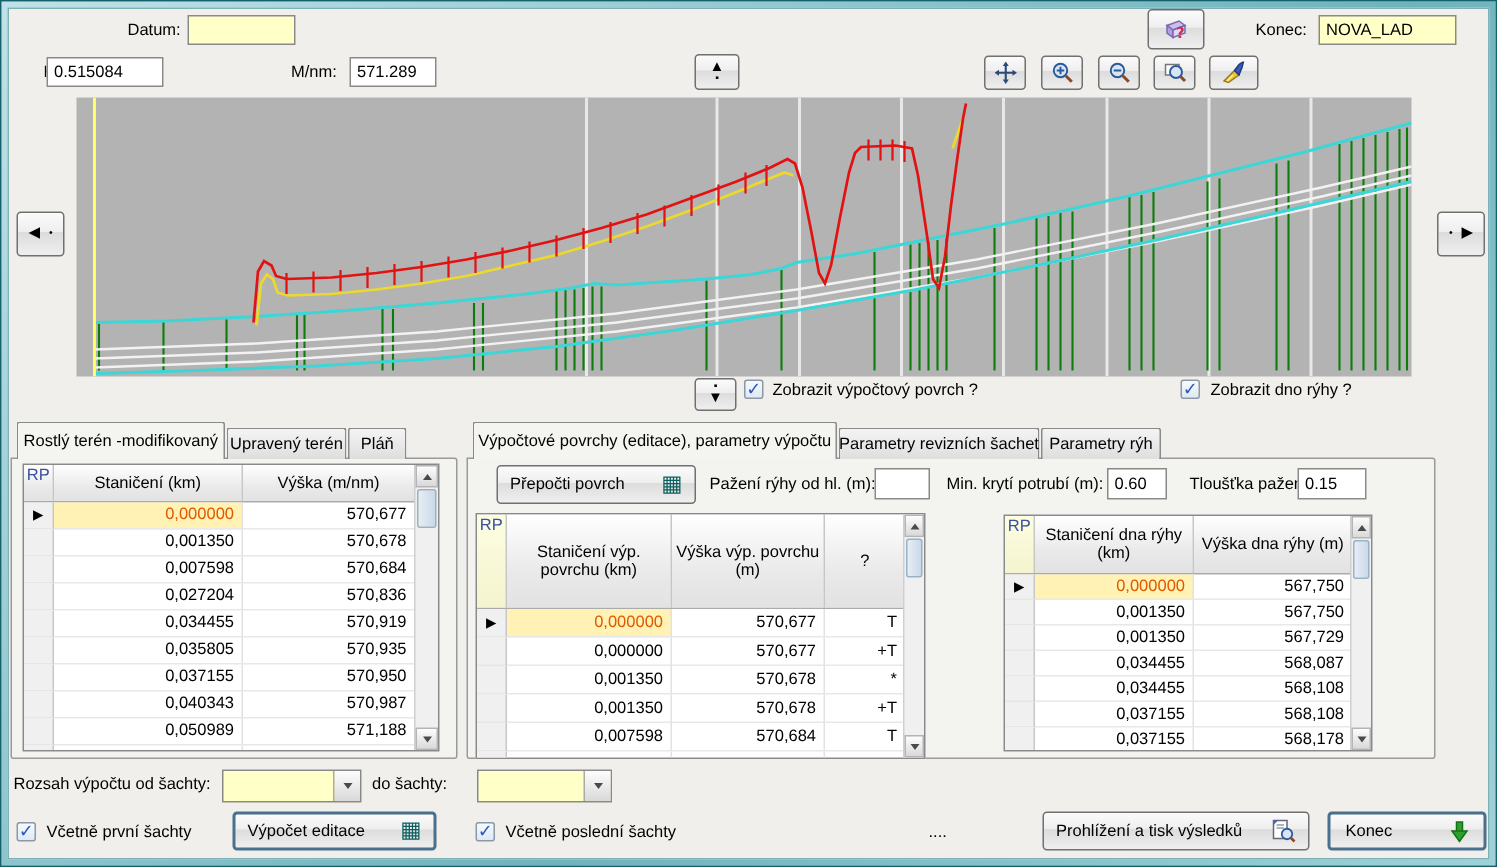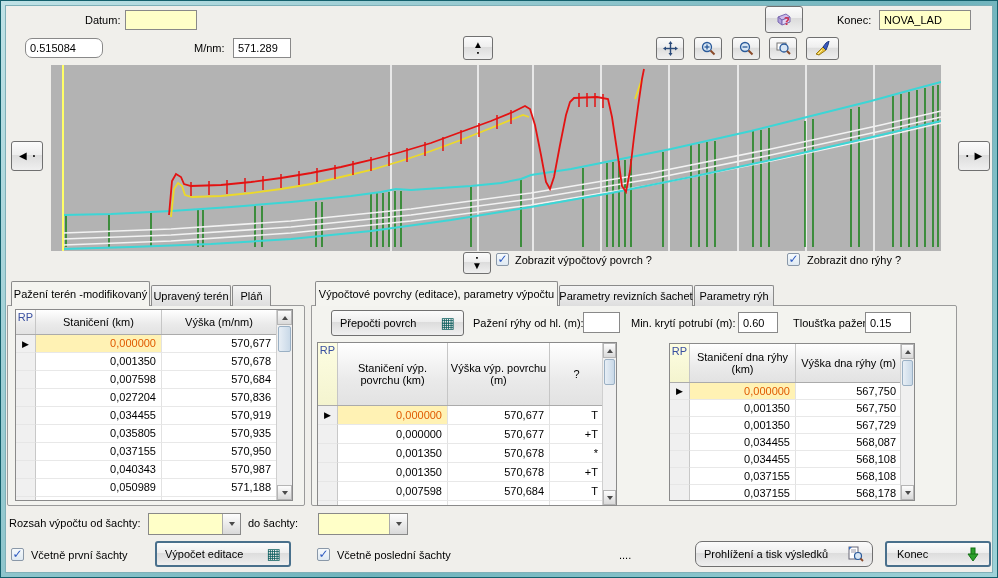--- a/index.html
+++ b/index.html
@@ -67,21 +67,21 @@
         <polygon points="3,5 7,8 7,13 3,10" fill="#b0a0dc" stroke="#7a68b0"></polygon>
         <polygon points="7,8 15,5 15,10 7,13" fill="#e0d6f4" stroke="#7a68b0"></polygon>
         <text x="9" y="13" font-size="10" font-weight="bold" fill="#d03050" font-family="DejaVu Sans">?</text>
       </svg>
     </span>
   </div>
   <span class="lbl" style="left:836px;top:13px;">Konec:</span>
   <input class="tb yellow" style="left: 878px; top: 9px; width: 92px; height: 20px;" value="NOVA_LAD">
 
   <span class="lbl" style="left:28px;top:41px;">Km:</span>
-  <input class="tb" style="left: 24px; top: 37px; width: 78px; height: 20px; border-radius: 7px;" value="0.515084">
+  <input class="tb" style="left: 30px; top: 37px; width: 78px; height: 20px;" value="0.515084">
   <span class="lbl" style="left:193px;top:41px;">M/nm:</span>
   <input class="tb" style="left: 232px; top: 37px; width: 58px; height: 20px;" value="571.289">
 
   <div class="btn" style="left:462px;top:35px;width:30px;height:24px;flex-direction:column;gap:0;">
     <span class="navglyph">▲</span>
       <span class="dot">▪</span>
   </div>
 
   <div class="btn" style="left:655px;top:36px;width:28px;height:23px;">
     <span>
@@ -234,21 +234,21 @@
   <div class="cb" style="left:495px;top:252px;">
       <span class="chk">✓</span>
     </div>
   <span class="lbl" style="left:514px;top:253px;">Zobrazit výpočtový povrch ?</span>
   <div class="cb" style="left:786px;top:252px;">
       <span class="chk">✓</span>
     </div>
   <span class="lbl" style="left:806px;top:253px;">Zobrazit dno rýhy ?</span>
 
   <div class="tab active" style="left:10px;width:139px;">
-      <span>Pažení terén -modifikovaný</span>
+      <span>Rostlý terén -modifikovaný</span>
     </div>
   <div class="tab" style="left:150px;width:80px;">
       <span>Upravený terén</span>
     </div>
   <div class="tab" style="left:231px;width:39px;">
       <span>Pláň</span>
     </div>
   <div class="page" style="left:6px;top:304px;width:298px;height:201px;"></div>
 
   <div class="grid" style="left:14px;top:308px;width:278px;height:192px;">
@@ -473,21 +473,21 @@
   <span class="lbl" style="left:30px;top:548px;">Včetně první šachty</span>
   <div class="btn btn-default" style="left:154px;top:540px;width:136px;height:26px;justify-content:space-between;padding:0 8px;">
     <span>Výpočet editace</span>
     <span class="calc-ico">▦</span>
   </div>
   <div class="cb" style="left:316px;top:547px;">
       <span class="chk">✓</span>
     </div>
   <span class="lbl" style="left:336px;top:548px;">Včetně poslední šachty</span>
   <span class="lbl" style="left:618px;top:548px;">....</span>
-  <div class="btn" style="left:694px;top:540px;width:178px;height:26px;justify-content:space-between;padding:0 8px;border-radius:7px;">
+  <div class="btn" style="left:694px;top:540px;width:178px;height:26px;justify-content:space-between;padding:0 8px;">
     <span>Prohlížení a tisk výsledků</span>
     <span>
         <svg width="16" height="16" viewBox="0 0 16 16">
       <rect x="1" y="1" width="9" height="12" fill="#fff" stroke="#667"></rect>
       <line x1="3" y1="4" x2="8" y2="4" stroke="#99a" stroke-width="1"></line>
       <line x1="3" y1="6" x2="8" y2="6" stroke="#99a" stroke-width="1"></line>
       <polygon points="1,1 4,1 1,4" fill="#3a6ec0"></polygon>
       <circle cx="10" cy="10" r="3.5" fill="#d8e6f4" stroke="#2a5a9a" stroke-width="1.2"></circle>
       <line x1="12.5" y1="12.5" x2="15" y2="15" stroke="#8a4a2a" stroke-width="1.8"></line>
     </svg>

